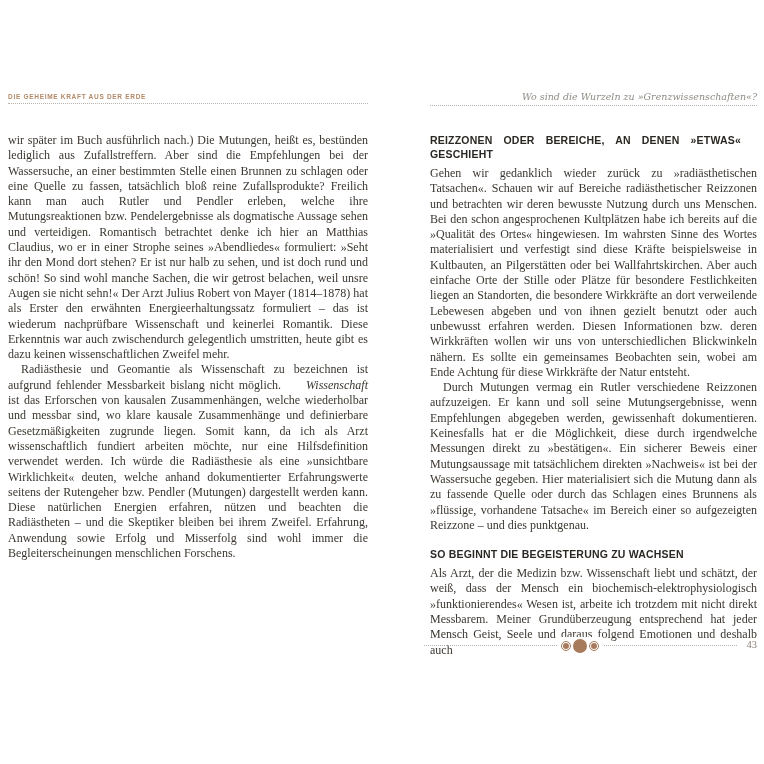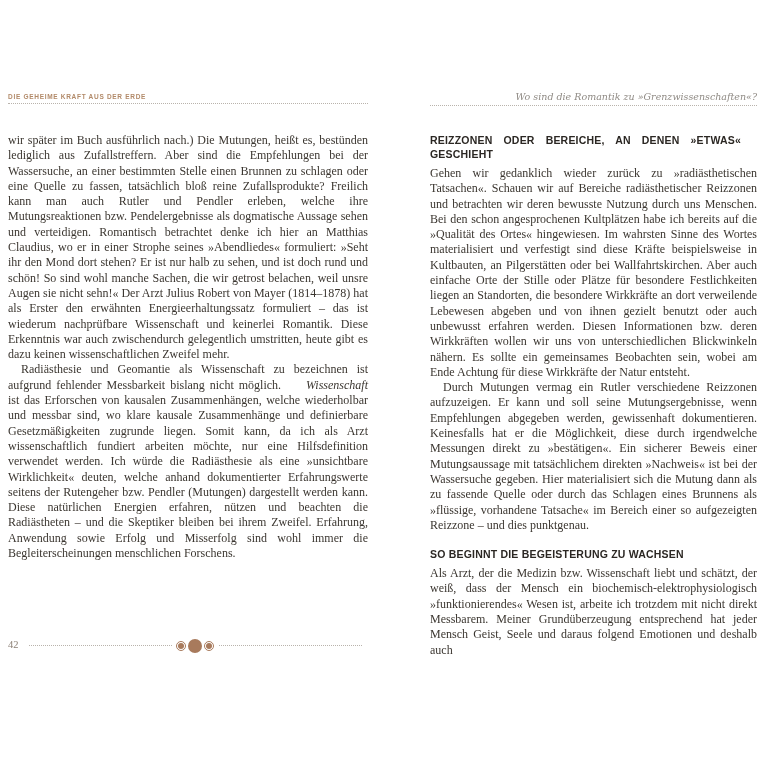--- a/index.html
+++ b/index.html
@@ -143,43 +143,43 @@
 
   <section class="page left">
     <header class="runhead">
       <div class="runhead-caps">DIE GEHEIME KRAFT AUS DER ERDE</div>
       <div class="dotrule"></div>
     </header>
     <div class="bodytext">
         <p class="para"><span>wir später im Buch ausführlich nach.) Die Mutungen, heißt es, bestünden lediglich aus Zufallstreffern. Aber sind die Empfehlungen bei der Wassersuche, an einer bestimmten Stelle einen Brunnen zu schlagen oder eine Quelle zu fassen, tatsächlich bloß reine Zufallsprodukte? Freilich kann man auch Rutler und Pendler erleben, welche ihre Mutungsreaktionen bzw. Pendelergebnisse als dogmatische Aussage sehen und verteidigen. Romantisch betrachtet denke ich hier an Matthias Claudius, wo er in einer Strophe seines »Abendliedes« formuliert: »Seht ihr den Mond dort stehen? Er ist nur halb zu sehen, und ist doch rund und schön! So sind wohl manche Sachen, die wir getrost belachen, weil unsre Augen sie nicht sehn!« Der Arzt Julius Robert von Mayer (1814–1878) hat als Erster den erwähnten Energieerhaltungssatz formuliert – das ist wiederum nachprüfbare Wissenschaft und keinerlei Romantik. Diese Erkenntnis war auch zwischendurch gelegentlich umstritten, heute gibt es dazu keinen wissenschaftlichen Zweifel mehr.</span></p>
         <p class="para indent"><span>Radiästhesie und Geomantie als Wissenschaft zu bezeichnen ist aufgrund fehlender Messbarkeit bislang nicht möglich. </span><span class="it">Wissenschaft</span><span> ist das Erforschen von kausalen Zusammenhängen, welche wiederholbar und messbar sind, wo klare kausale Zusammenhänge und definierbare Gesetzmäßigkeiten zugrunde liegen. Somit kann, da ich als Arzt wissenschaftlich fundiert arbeiten möchte, nur eine Hilfsdefinition verwendet werden. Ich würde die Radiästhesie als eine »unsichtbare Wirklichkeit« deuten, welche anhand dokumentierter Erfahrungswerte seitens der Rutengeher bzw. Pendler (Mutungen) dargestellt werden kann. Diese natürlichen Energien erfahren, nützen und beachten die Radiästheten – und die Skeptiker bleiben bei ihrem Zweifel. Erfahrung, Anwendung sowie Erfolg und Misserfolg sind wohl immer die Begleiterscheinungen menschlichen Forschens.</span></p>
       </div>
+  </section>
+
+  <section class="page right">
+    <header class="runhead">
+      <div class="runhead-italic">Wo sind die Wurzeln zu »Grenzwissenschaften«?</div>
+      <div class="dotrule"></div>
+    </header>
+    <div class="bodytext">
+        <h3 class="subhead">REIZZONEN ODER BEREICHE, AN DENEN »ETWAS« GESCHIEHT</h3>
+        <p class="para"><span>Gehen wir gedanklich wieder zurück zu »radiästhetischen Tatsachen«. Schauen wir auf Bereiche radiästhetischer Reizzonen und betrachten wir deren bewusste Nutzung durch uns Menschen. Bei den schon angesprochenen Kultplätzen habe ich bereits auf die »Qualität des Ortes« hingewiesen. Im wahrsten Sinne des Wortes materialisiert und verfestigt sind diese Kräfte beispielsweise in Kultbauten, an Pilgerstätten oder bei Wallfahrtskirchen. Aber auch einfache Orte der Stille oder Plätze für besondere Festlichkeiten liegen an Standorten, die besondere Wirkkräfte an dort verweilende Lebewesen abgeben und von ihnen gezielt benutzt oder auch unbewusst erfahren werden. Diesen Informationen bzw. deren Wirkkräften wollen wir uns von unterschiedlichen Blickwinkeln nähern. Es sollte ein gemeinsames Beobachten sein, wobei am Ende Achtung für diese Wirkkräfte der Natur entsteht.</span></p>
+        <p class="para indent"><span>Durch Mutungen vermag ein Rutler verschiedene Reizzonen aufzuzeigen. Er kann und soll seine Mutungsergebnisse, wenn Empfehlungen abgegeben werden, gewissenhaft dokumentieren. Keinesfalls hat er die Möglichkeit, diese durch irgendwelche Messungen direkt zu »bestätigen«. Ein sicherer Beweis einer Mutungsaussage mit tatsächlichem direkten »Nachweis« ist bei der Wassersuche gegeben. Hier materialisiert sich die Mutung dann als zu fassende Quelle oder durch das Schlagen eines Brunnens als »flüssige, vorhandene Tatsache« im Bereich einer so aufgezeigten Reizzone – und dies punktgenau.</span></p>
+        <h3 class="subhead spaced">SO BEGINNT DIE BEGEISTERUNG ZU WACHSEN</h3>
+        <p class="para"><span>Als Arzt, der die Medizin bzw. Wissenschaft liebt und schätzt, der weiß, dass der Mensch ein biochemisch-elektrophysiologisch »funktionierendes« Wesen ist, arbeite ich trotzdem mit nicht direkt Messbarem. Meiner Grundüberzeugung entsprechend hat jeder Mensch Geist, Seele und daraus folgend Emotionen und deshalb auch</span></p>
+      </div>
     <footer class="pagefoot">
-      <span class="pagenum">42</span>
       <span class="footrule">
         <span class="ornament">
           <span class="orn-ring">
               <span class="orn-dot"></span>
             </span>
           <span class="orn-big"></span>
           <span class="orn-ring">
               <span class="orn-dot"></span>
             </span>
         </span>
       </span>
+      <span class="pagenum">43</span>
     </footer>
-  </section>
-
-  <section class="page right">
-    <header class="runhead">
-      <div class="runhead-italic">Wo sind die Romantik zu »Grenzwissenschaften«?</div>
-      <div class="dotrule"></div>
-    </header>
-    <div class="bodytext">
-        <h3 class="subhead">REIZZONEN ODER BEREICHE, AN DENEN »ETWAS« GESCHIEHT</h3>
-        <p class="para"><span>Gehen wir gedanklich wieder zurück zu »radiästhetischen Tatsachen«. Schauen wir auf Bereiche radiästhetischer Reizzonen und betrachten wir deren bewusste Nutzung durch uns Menschen. Bei den schon angesprochenen Kultplätzen habe ich bereits auf die »Qualität des Ortes« hingewiesen. Im wahrsten Sinne des Wortes materialisiert und verfestigt sind diese Kräfte beispielsweise in Kultbauten, an Pilgerstätten oder bei Wallfahrtskirchen. Aber auch einfache Orte der Stille oder Plätze für besondere Festlichkeiten liegen an Standorten, die besondere Wirkkräfte an dort verweilende Lebewesen abgeben und von ihnen gezielt benutzt oder auch unbewusst erfahren werden. Diesen Informationen bzw. deren Wirkkräften wollen wir uns von unterschiedlichen Blickwinkeln nähern. Es sollte ein gemeinsames Beobachten sein, wobei am Ende Achtung für diese Wirkkräfte der Natur entsteht.</span></p>
-        <p class="para indent"><span>Durch Mutungen vermag ein Rutler verschiedene Reizzonen aufzuzeigen. Er kann und soll seine Mutungsergebnisse, wenn Empfehlungen abgegeben werden, gewissenhaft dokumentieren. Keinesfalls hat er die Möglichkeit, diese durch irgendwelche Messungen direkt zu »bestätigen«. Ein sicherer Beweis einer Mutungsaussage mit tatsächlichem direkten »Nachweis« ist bei der Wassersuche gegeben. Hier materialisiert sich die Mutung dann als zu fassende Quelle oder durch das Schlagen eines Brunnens als »flüssige, vorhandene Tatsache« im Bereich einer so aufgezeigten Reizzone – und dies punktgenau.</span></p>
-        <h3 class="subhead spaced">SO BEGINNT DIE BEGEISTERUNG ZU WACHSEN</h3>
-        <p class="para"><span>Als Arzt, der die Medizin bzw. Wissenschaft liebt und schätzt, der weiß, dass der Mensch ein biochemisch-elektrophysiologisch »funktionierendes« Wesen ist, arbeite ich trotzdem mit nicht direkt Messbarem. Meiner Grundüberzeugung entsprechend hat jeder Mensch Geist, Seele und daraus folgend Emotionen und deshalb auch</span></p>
-      </div>
   </section>
 
 </div>
 
 </body></html>

